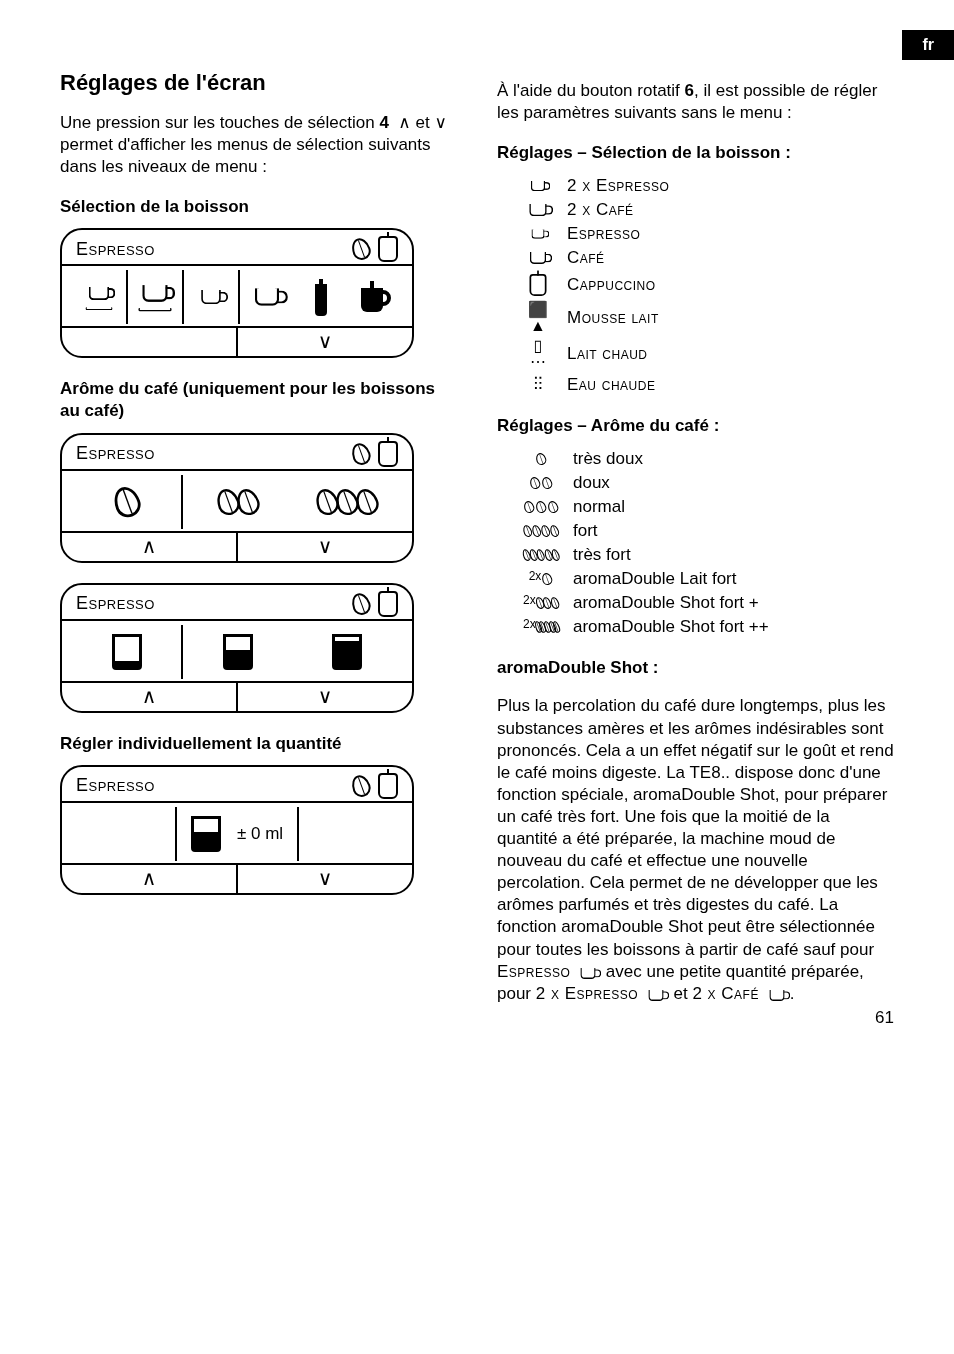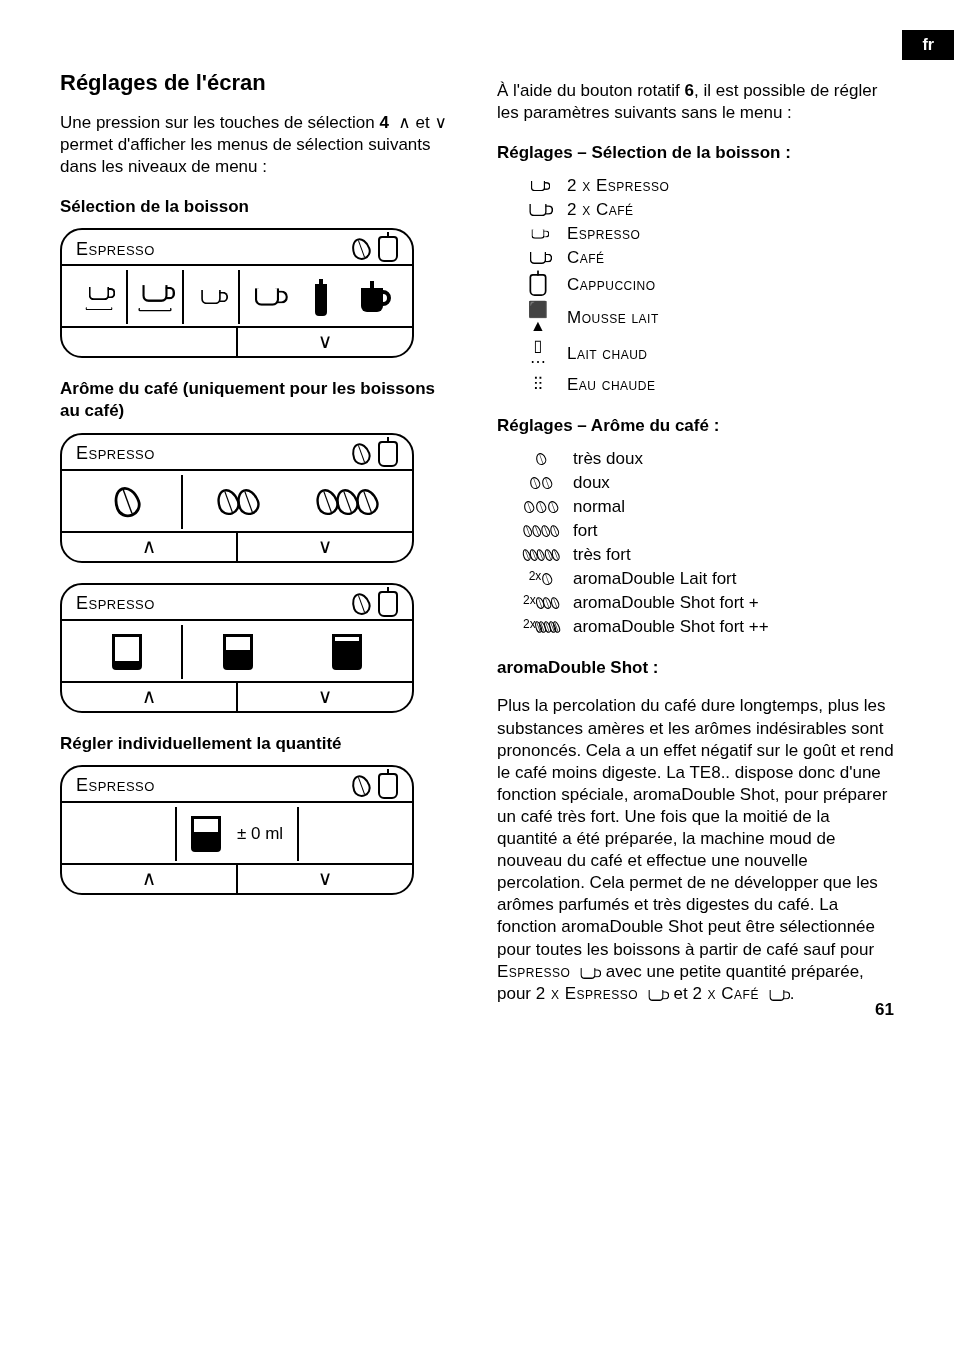--- a/index.html
+++ b/index.html
@@ -123,21 +123,21 @@
   .arrow-down::before{content:"\2228";}
 
   .list { margin:8px 0 18px 0; }
   .list-row { display:flex; align-items:center; gap:14px; padding:2px 0 2px 26px; font-size:17px;}
   .list-icon { width:30px; display:flex; justify-content:center; }
   .sc { font-variant: small-caps; letter-spacing: .5px; }
 
   .strength-icon { font-size:12px; line-height:.8; text-align:right; width:36px;}
 
   .page-num {
-    position:absolute; bottom:32px; right:60px; font-weight:bold; font-size:17px;text-align:center;
+    position:absolute; bottom:24px; right:60px; font-weight:normal; font-size:17px;text-align:center;
   }
 
   svg { display:block; }
 
   .milk-icon { font-size: 16px; line-height: 1; text-align:center;}
 
   .txt-inline { display:inline; }
   .inline-icon { display:inline-block; vertical-align:middle; margin:0 2px; transform: scale(.7) translateY(2px);}
 
 </style>

